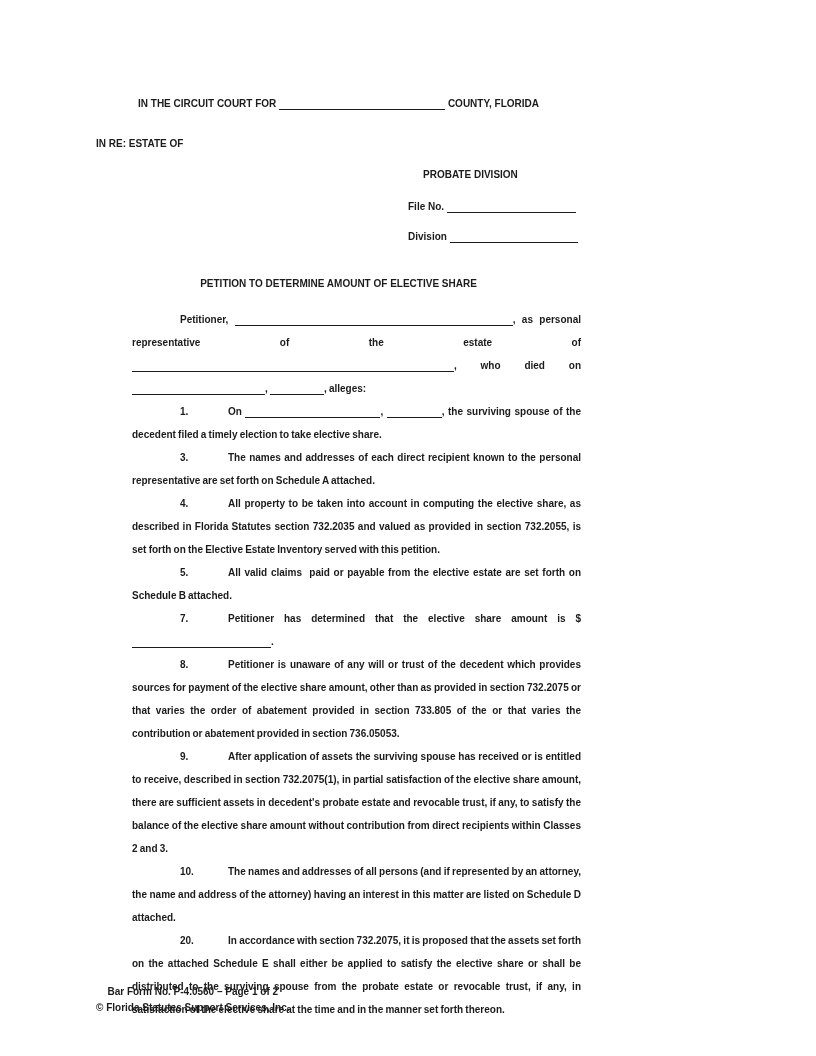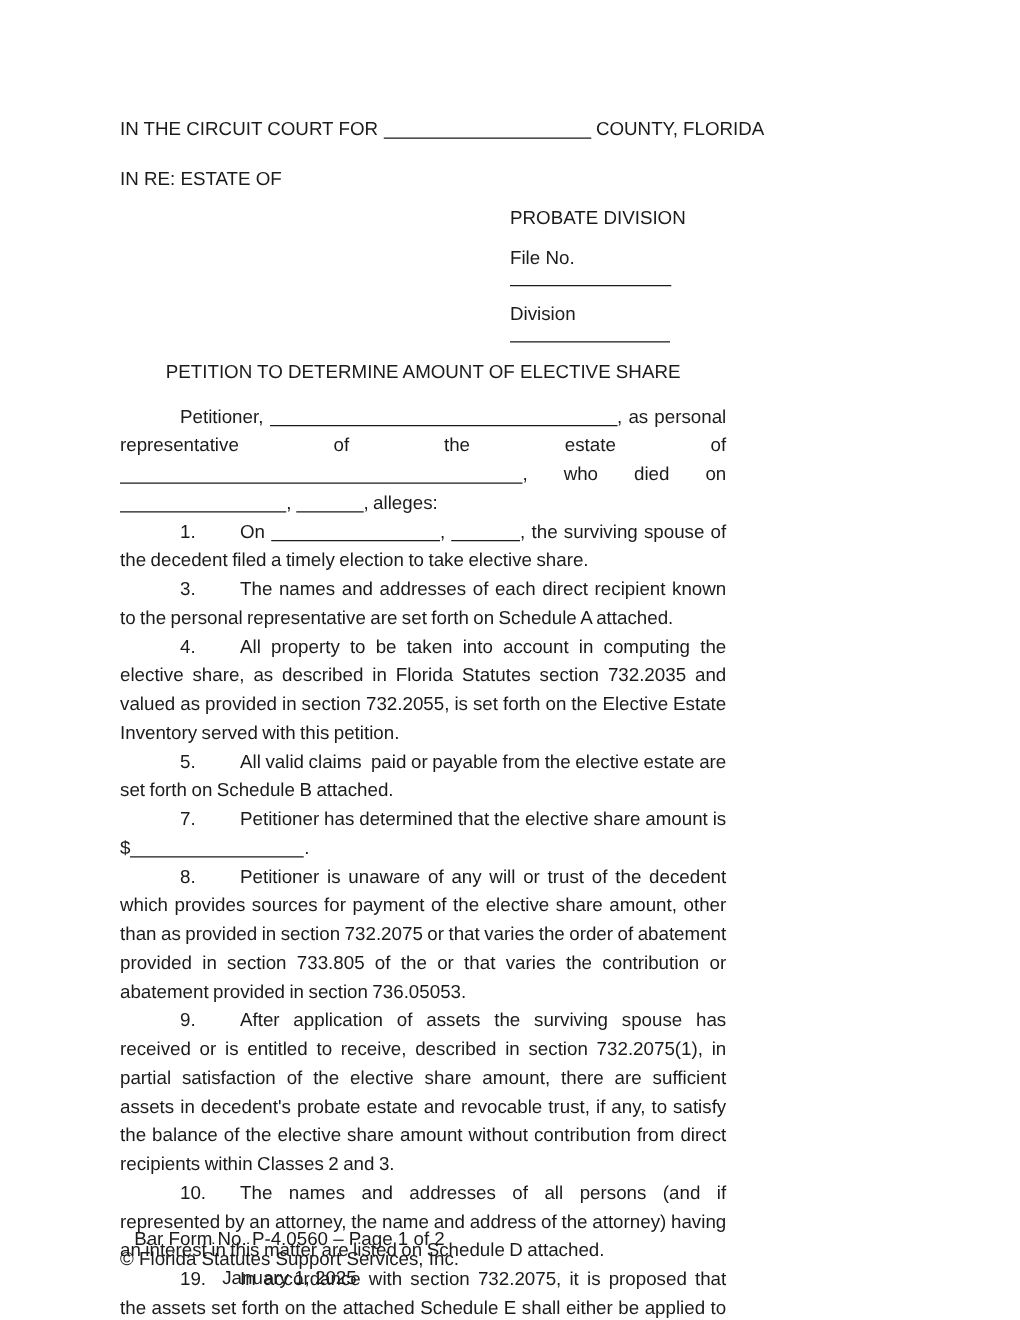--- a/index.html
+++ b/index.html
@@ -5,50 +5,52 @@
 <style>
   * { margin: 0; padding: 0; box-sizing: border-box; }
   html, body { background: #ffffff; }
   .page {
     position: relative;
     width: 677px;
     height: 1056px;
     background: #ffffff;
     color: #1b1b1b;
     font-family: "Liberation Sans", "DejaVu Sans", sans-serif;
-    font-size: 15px;
+    font-size: 10px;
     overflow: hidden;
+    font-weight: bold;
   }
   .content {
     padding: 96px 96px 0 96px;
   }
   .h-court {
     text-align: center;
     line-height: 15px;
     white-space: nowrap;
   }
   .h-inre {
     margin-top: 25px;
     line-height: 15px;
   }
   .h-right {
     margin-left: 312px;
   }
-  .h-probate { margin-top: 16px; line-height: 15px; }
+  .h-probate { margin-top: 16px; line-height: 15px; margin-left: 15px; }
   .h-fileno  { margin-top: 17px; line-height: 15px; }
   .h-division{ margin-top: 15px; line-height: 15px; }
   .title-block {
-    margin-top: 17px;
+    margin-top: 33px;
     text-align: center;
     line-height: 14px;
   }
   .body-text {
     margin-top: 17px;
     line-height: 23px;
     word-spacing: -0.6px;
+    margin-left: 36px;
   }
   .body-text p {
     text-align: justify;
     text-indent: 48px;
     margin: 0;
   }
   .num {
     display: inline-block;
     width: 48px;
     text-indent: 0;
@@ -104,23 +106,22 @@
 
 
       <p><span class="num">7.</span><span>Petitioner has determined that the elective share amount is $</span><span class="blank" style="width:139px"></span><span>.</span></p>
 
       <p><span class="num">8.</span><span>Petitioner is unaware of any will or trust of the decedent which provides sources for payment of the elective share amount, other than as provided in section 732.2075 or that varies the order of abatement provided in section 733.805 of the or that varies the contribution or abatement provided in section 736.05053.</span></p>
 
       <p><span class="num">9.</span><span>After application of assets the surviving spouse has received or is entitled to receive, described in section 732.2075(1), in partial satisfaction of the elective share amount, there are sufficient assets in decedent's probate estate and revocable trust, if any, to satisfy the balance of the elective share amount without contribution from direct recipients within Classes 2 and 3.</span></p>
 
       <p><span class="num">10.</span><span>The names and addresses of all persons (and if represented by an attorney, the name and address of the attorney) having an interest in this matter are listed on Schedule D attached.</span></p>
 
-      <p><span class="num">19.</span><span>In accordance with section 732.2075, it is proposed that the assets set forth on the attached Schedule E shall either be applied to satisfy the elective share or shall be distributed to the surviving spouse from the probate estate or revocable trust, if any, in satisfaction of the elective share at the time and in the manner set forth thereon.</span></p>
+      <p><span class="num">20.</span><span>In accordance with section 732.2075, it is proposed that the assets set forth on the attached Schedule E shall either be applied to satisfy the elective share or shall be distributed to the surviving spouse from the probate estate or revocable trust, if any, in satisfaction of the elective share at the time and in the manner set forth thereon.</span></p>
 
     </div>
   </div>
 
   <div class="footer">
     <div>Bar Form No. P-4.0560 – Page 1 of 2</div>
     <div>© Florida Statutes Support Services, Inc.</div>
-    <div>January 1, 2025</div>
   </div>
 </div>
 
 </body></html>

